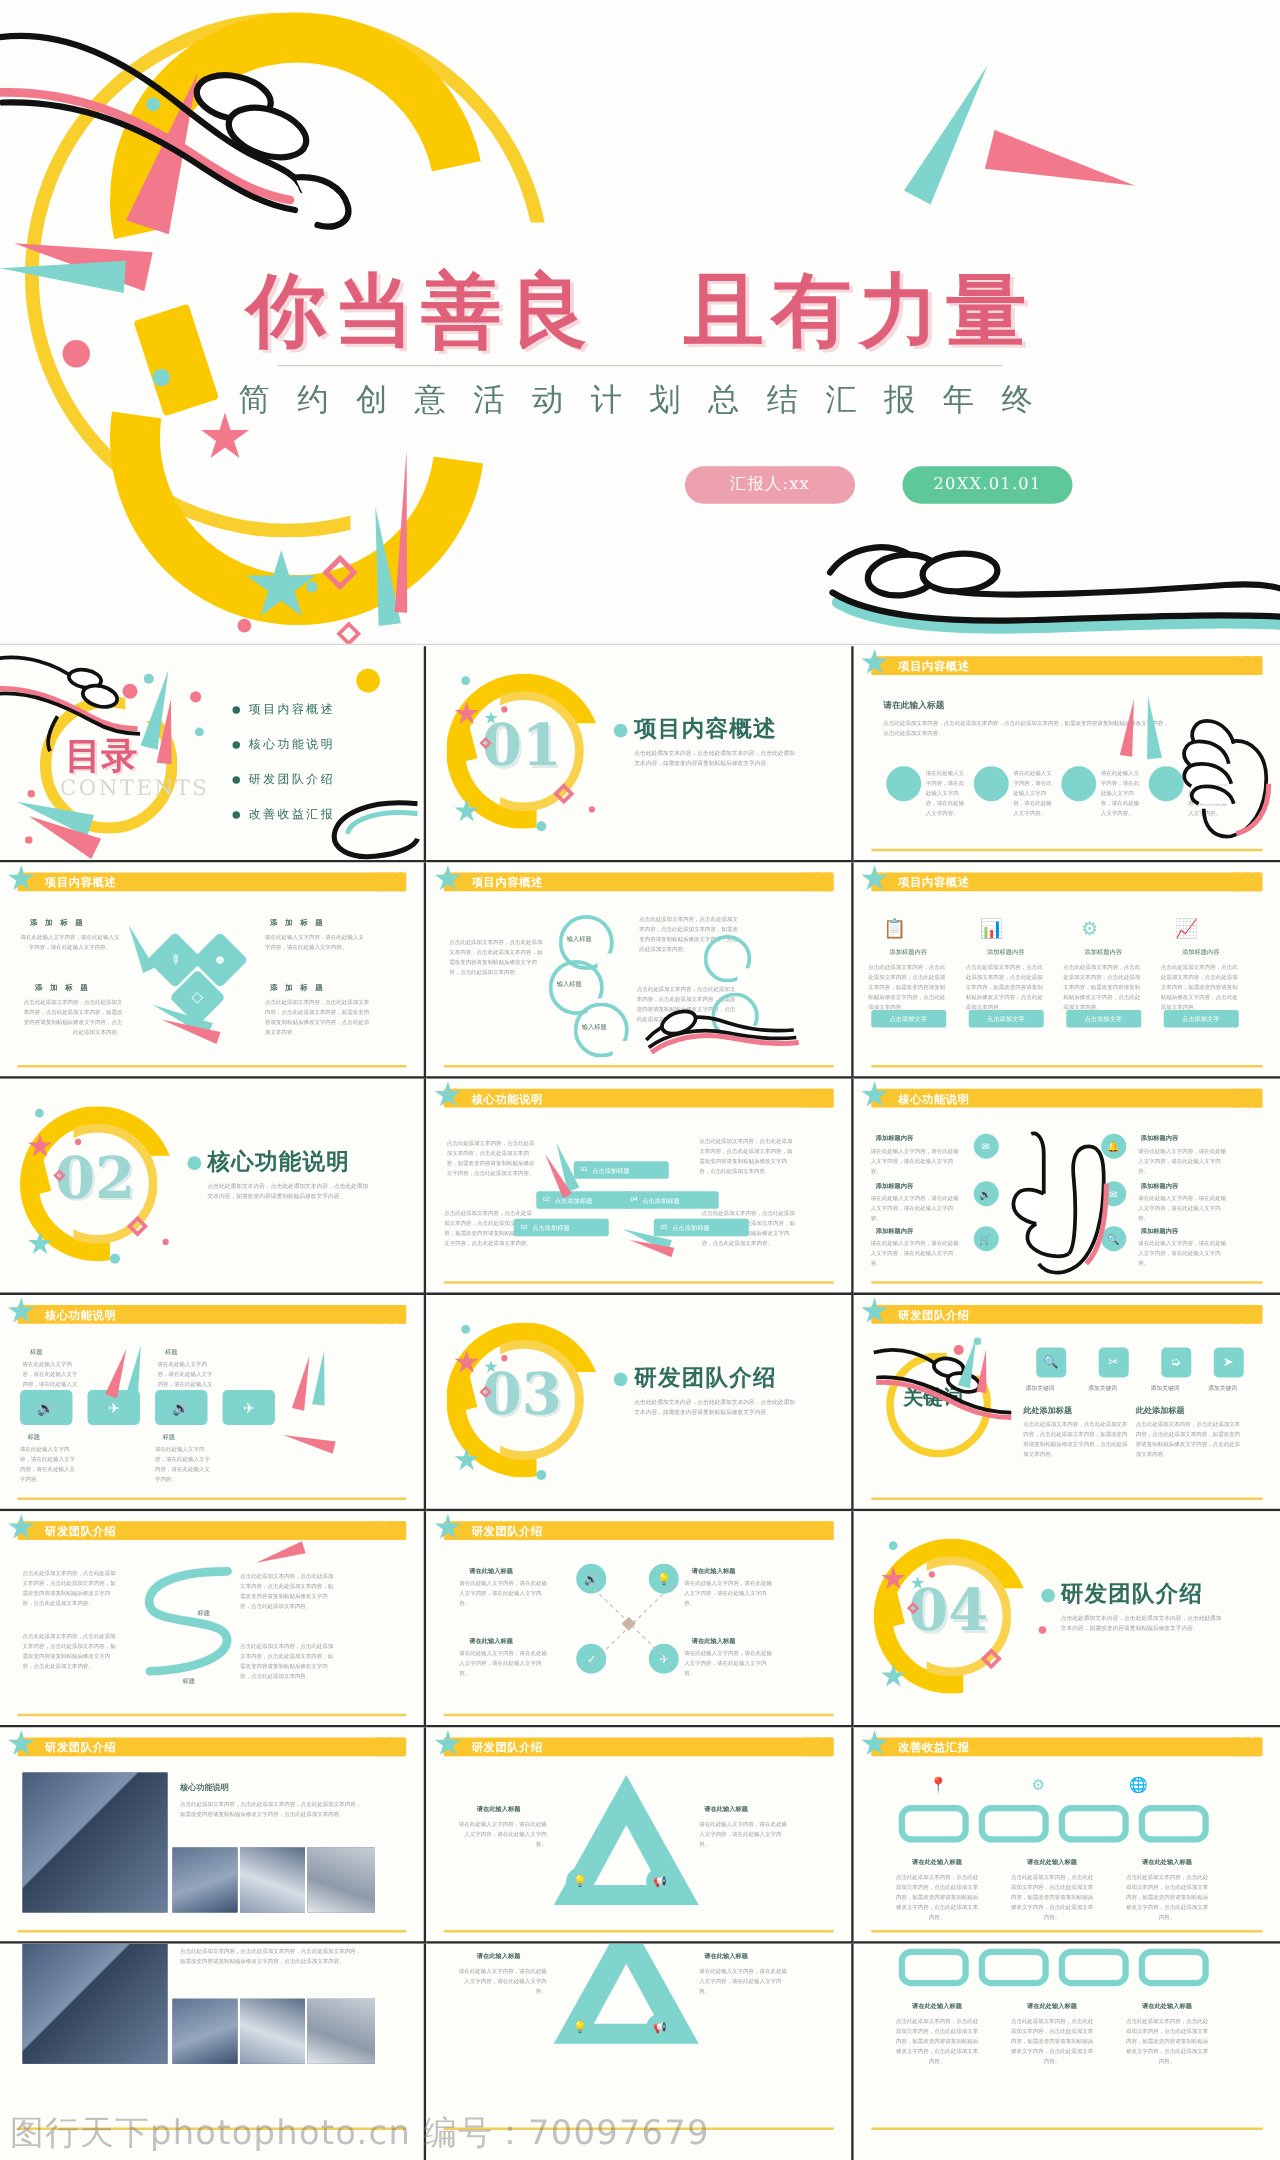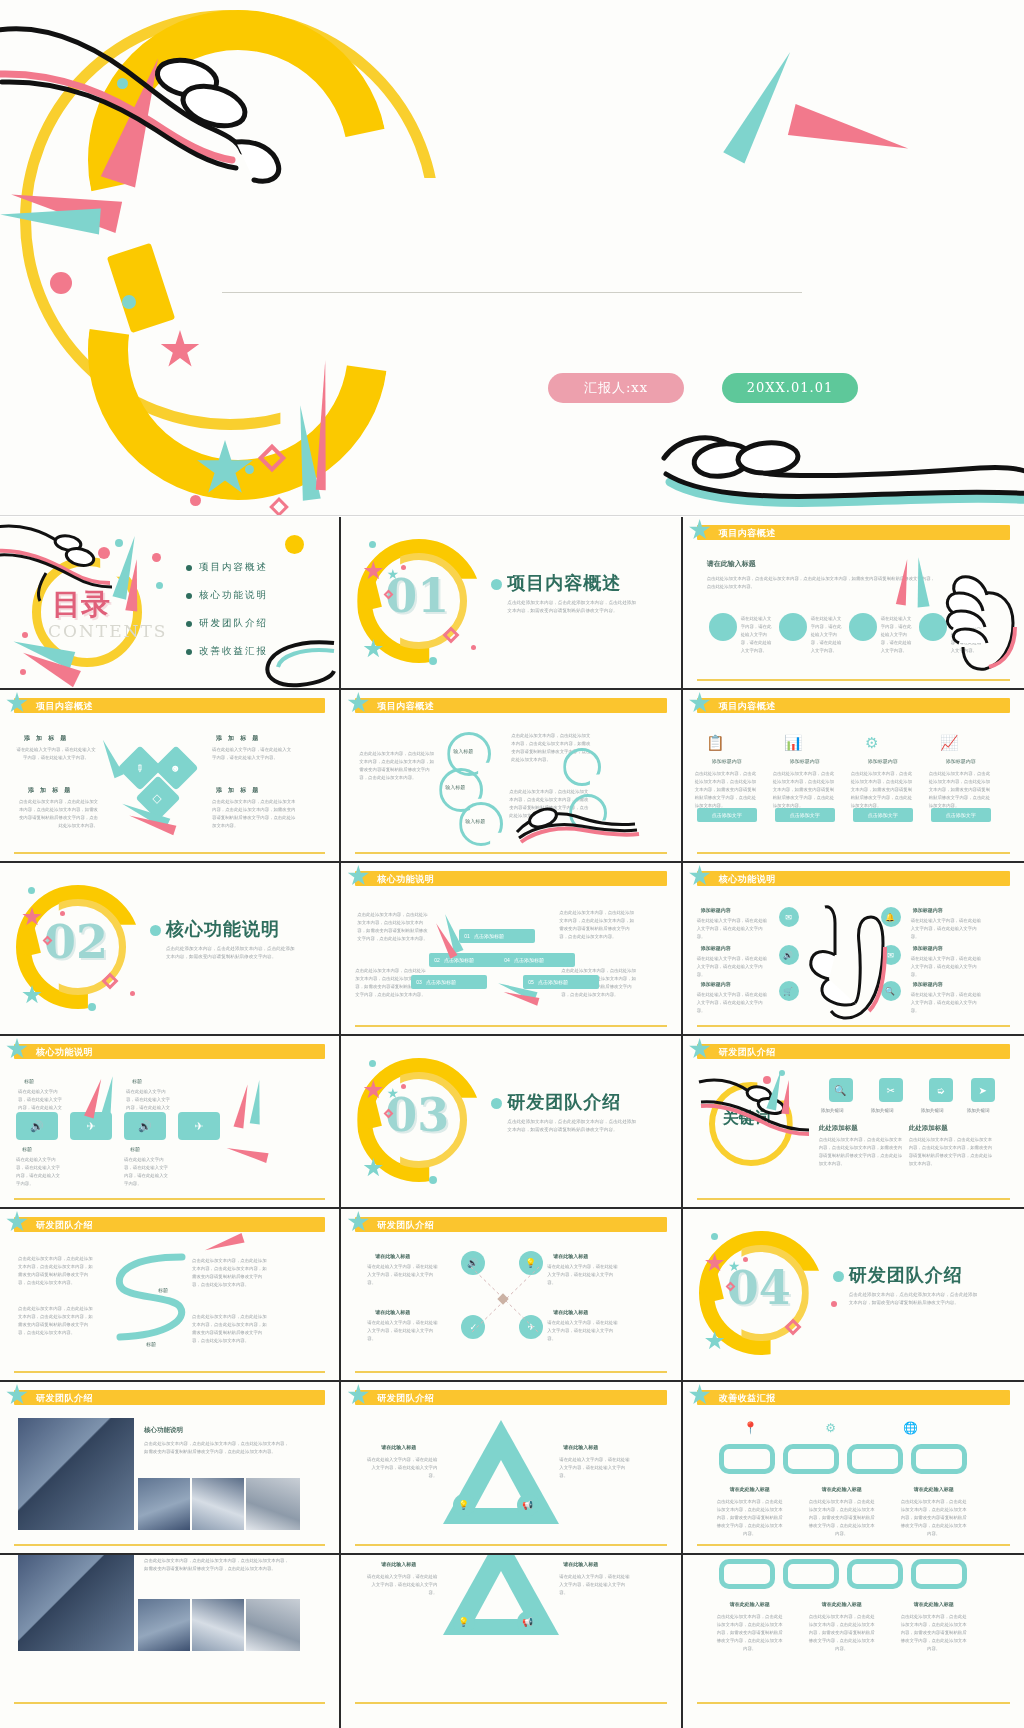--- a/index.html
+++ b/index.html
@@ -283,21 +283,23 @@
       <div class="hand" style="left:650px;top:408px;">
         <svg width="390" height="120" viewBox="0 0 390 120">
           <path d="M14 50 C28 30 58 24 78 36 C98 48 104 64 120 66 C160 70 250 66 330 60 C362 58 382 62 388 72" fill="none" stroke="#111" stroke-width="5" stroke-linecap="round"></path>
           <path d="M20 74 C50 92 110 96 180 94 C250 92 330 88 388 92" fill="none" stroke="#7fd4cd" stroke-width="9" stroke-linecap="round"></path>
           <path d="M16 66 C48 86 108 90 178 88 C248 86 328 82 388 86" fill="none" stroke="#111" stroke-width="5" stroke-linecap="round"></path>
           <ellipse cx="72" cy="52" rx="28" ry="16" fill="#fff" stroke="#111" stroke-width="5" transform="rotate(-8 72 52)"></ellipse>
           <ellipse cx="118" cy="50" rx="30" ry="15" fill="#fff" stroke="#111" stroke-width="5" transform="rotate(-4 118 50)"></ellipse>
         </svg>
       </div>
 
+      <div class="cover-title">你当善良　且有力量</div>
       <div class="cover-rule"></div>
+      <div class="cover-sub">简 约 创 意 活 动 计 划 总 结 汇 报 年 终</div>
       <div class="pill pill-left">汇报人:xx</div>
       <div class="pill pill-right">20XX.01.01</div>
     </div>
   </div>
 
   <div class="grid">
 
     <div class="thumb">
         <div class="thumb-inner">
       <div class="toc-ring"></div>
@@ -880,13 +882,14 @@
       <div class="fsmall" style="left:126px;top:46px;width:66px;text-align:center;font-size:5px;color:#4c6d63;font-weight:bold;">请在此处输入标题</div>
       <div class="ftxt" style="left:126px;top:58px;width:66px;text-align:center;">点击此处添加文本内容，点击此处添加文本内容，点击此处添加文本内容，如需改变内容请复制粘贴后修改文字内容，点击此处添加文本内容。</div>
       <div class="fsmall" style="left:218px;top:46px;width:66px;text-align:center;font-size:5px;color:#4c6d63;font-weight:bold;">请在此处输入标题</div>
       <div class="ftxt" style="left:218px;top:58px;width:66px;text-align:center;">点击此处添加文本内容，点击此处添加文本内容，点击此处添加文本内容，如需改变内容请复制粘贴后修改文字内容，点击此处添加文本内容。</div>
       <div class="footline" style="bottom:24px;"></div>
     </div>
       </div>
 
   </div>
 
+  <div class="watermark">图行天下photophoto.cn 编号：70097679</div>
 </div>
 
 </body></html>

